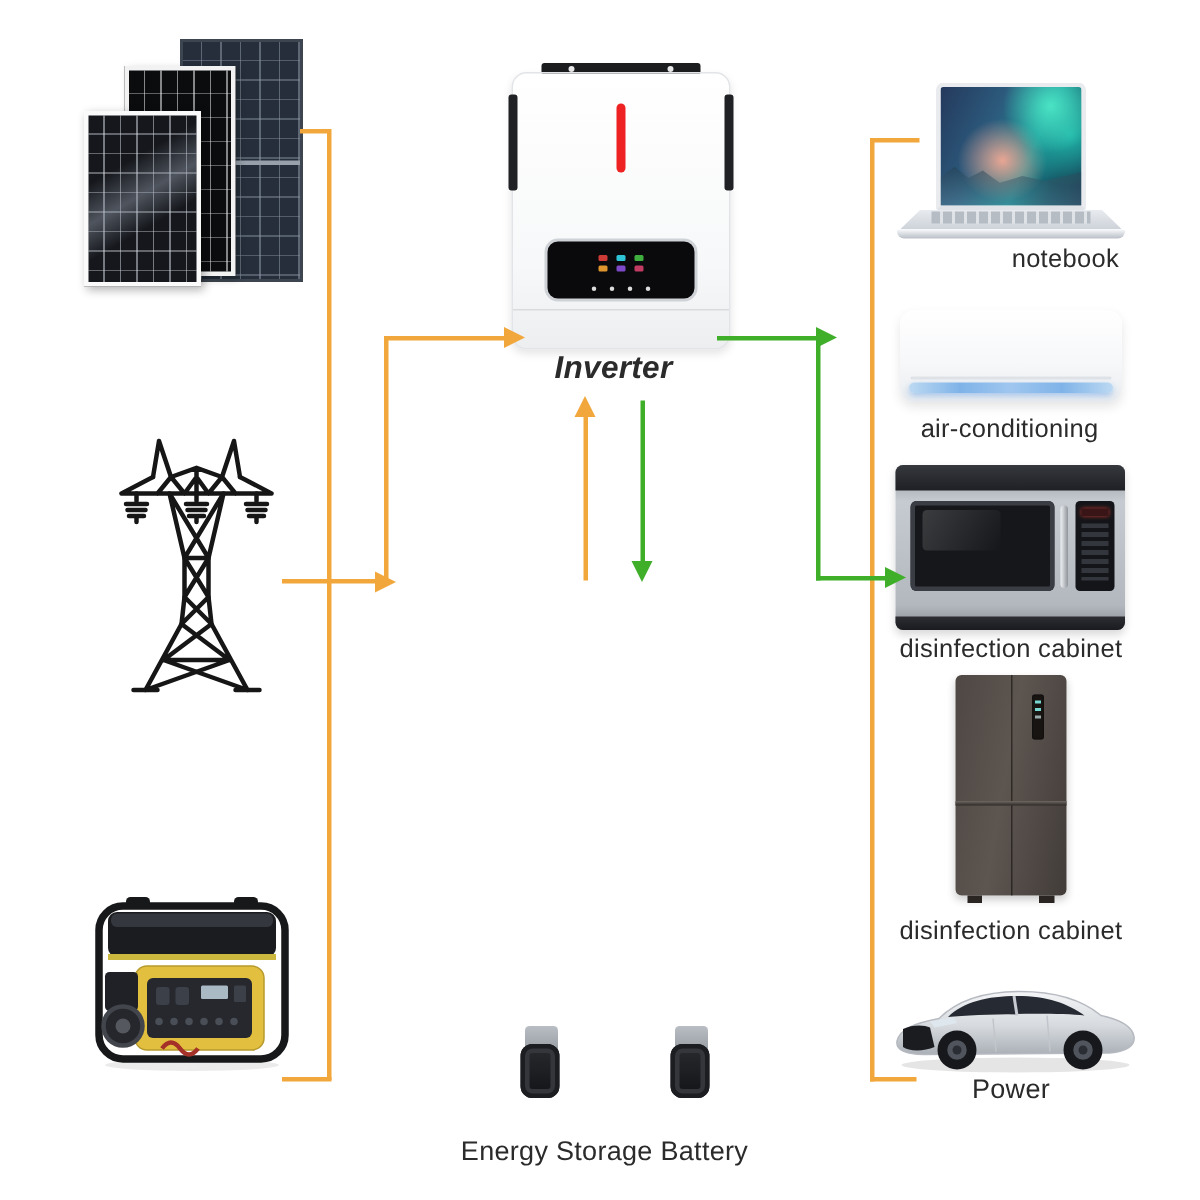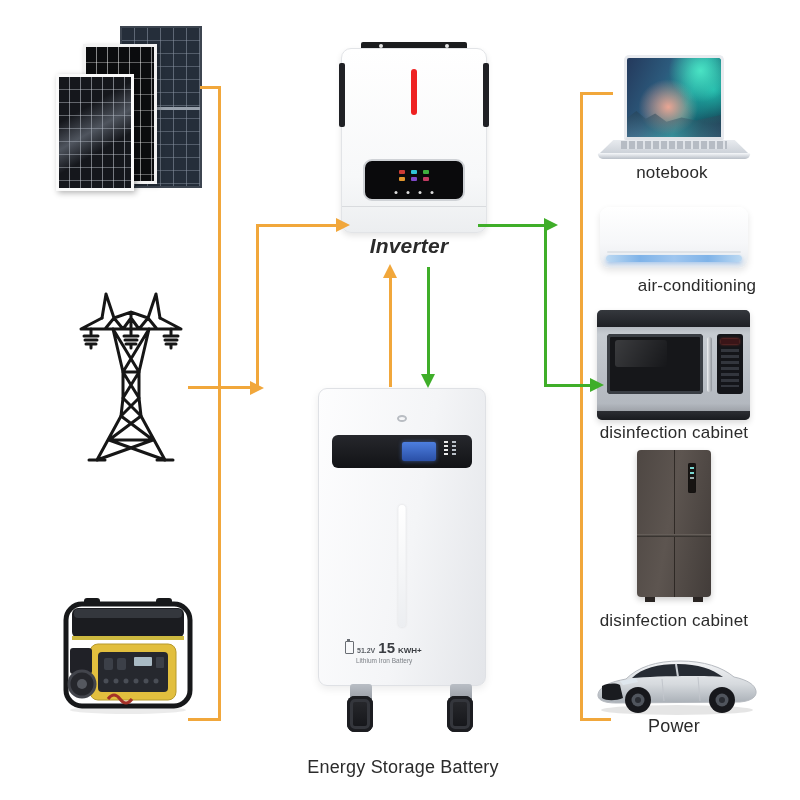--- a/index.html
+++ b/index.html
@@ -228,66 +228,44 @@
           <i></i>
           <i></i>
           <i></i>
           <i></i>
         </div>
     </div>
     <div class="inv-sep"></div>
   </div>
   <div class="lbl bold" style="left:319px;top:234px;width:180px;font-style:italic;">Inverter</div>
 
-  <div class="dev bat-body">
-    <div class="bat-logo"></div>
-    <div class="bat-band">
-      <div class="bat-lcd"></div>
-      <div class="bat-leds">
-          <i></i>
-          <i></i>
-          <i></i>
-          <i></i>
-        </div>
-    </div>
-    <div class="bat-strip"></div>
-    <div class="bat-plate">
-      <div class="row">
-        <span class="bat-glyph"></span>
-        <span class="bat-v">51.2V</span>
-        <span class="bat-big">15</span>
-        <span class="bat-unit">KWH+</span>
-      </div>
-      <div class="bat-sub">Lithium Iron Battery</div>
-    </div>
-  </div>
   <div class="caster" style="left:346px;">
       <div class="fork"></div>
       <div class="wheel"></div>
     </div>
   <div class="caster" style="left:446px;">
       <div class="fork"></div>
       <div class="wheel"></div>
     </div>
   <div class="lbl" style="left:283px;top:757px;width:240px;font-size:18px;">Energy Storage Battery</div>
 
   <div class="dev nb">
     <div class="nb-screen"></div>
     <div class="nb-deck">
         <div class="nb-keys"></div>
       </div>
     <div class="nb-base"></div>
   </div>
-  <div class="lbl" style="left:582px;top:163px;width:180px;">notebook</div>
+  <div class="lbl" style="left:566px;top:163px;width:180px;text-align:right;">notebook</div>
 
   <div class="dev ac">
     <div class="ac-seam"></div>
     <div class="ac-glow"></div>
   </div>
-  <div class="lbl" style="left:583px;top:276px;width:180px;margin-left:24px;">air-conditioning</div>
+  <div class="lbl" style="left:583px;top:276px;width:180px;">air-conditioning</div>
 
   <div class="dev mw">
     <div class="mw-top"></div>
     <div class="mw-win"></div>
     <div class="mw-handle"></div>
     <div class="mw-panel">
         <i></i>
         <u></u>
       </div>
     <div class="mw-base"></div>

